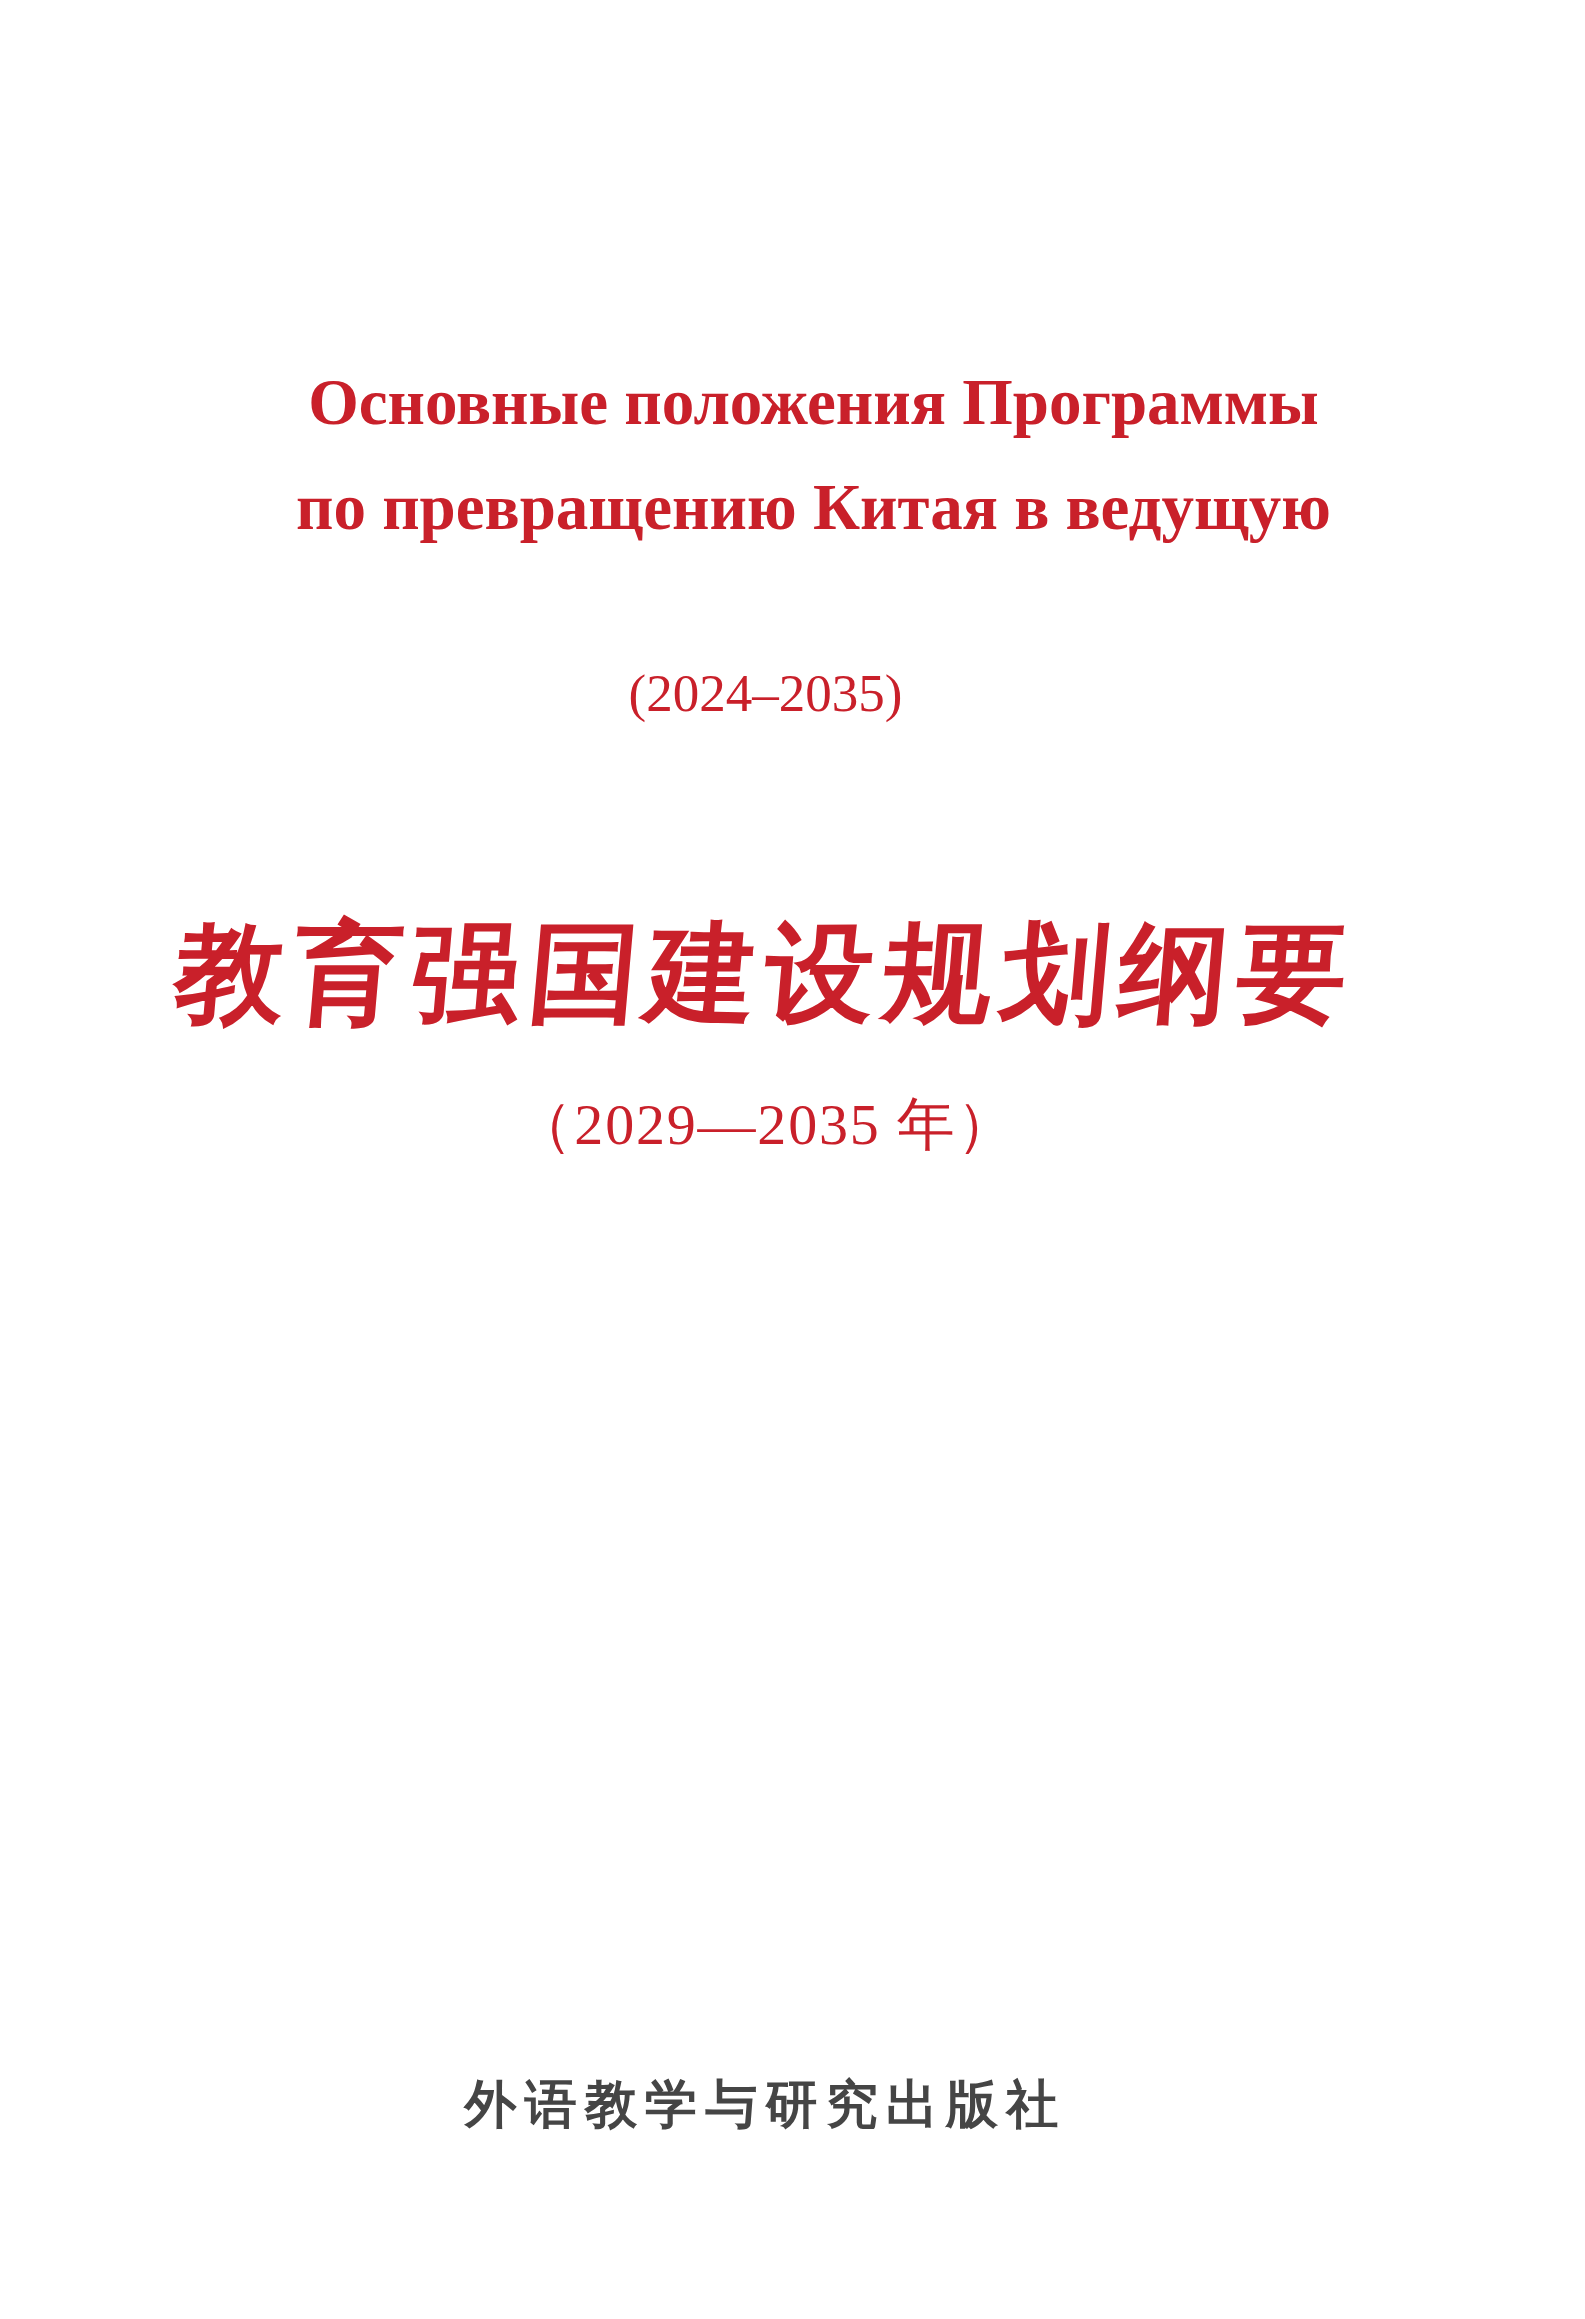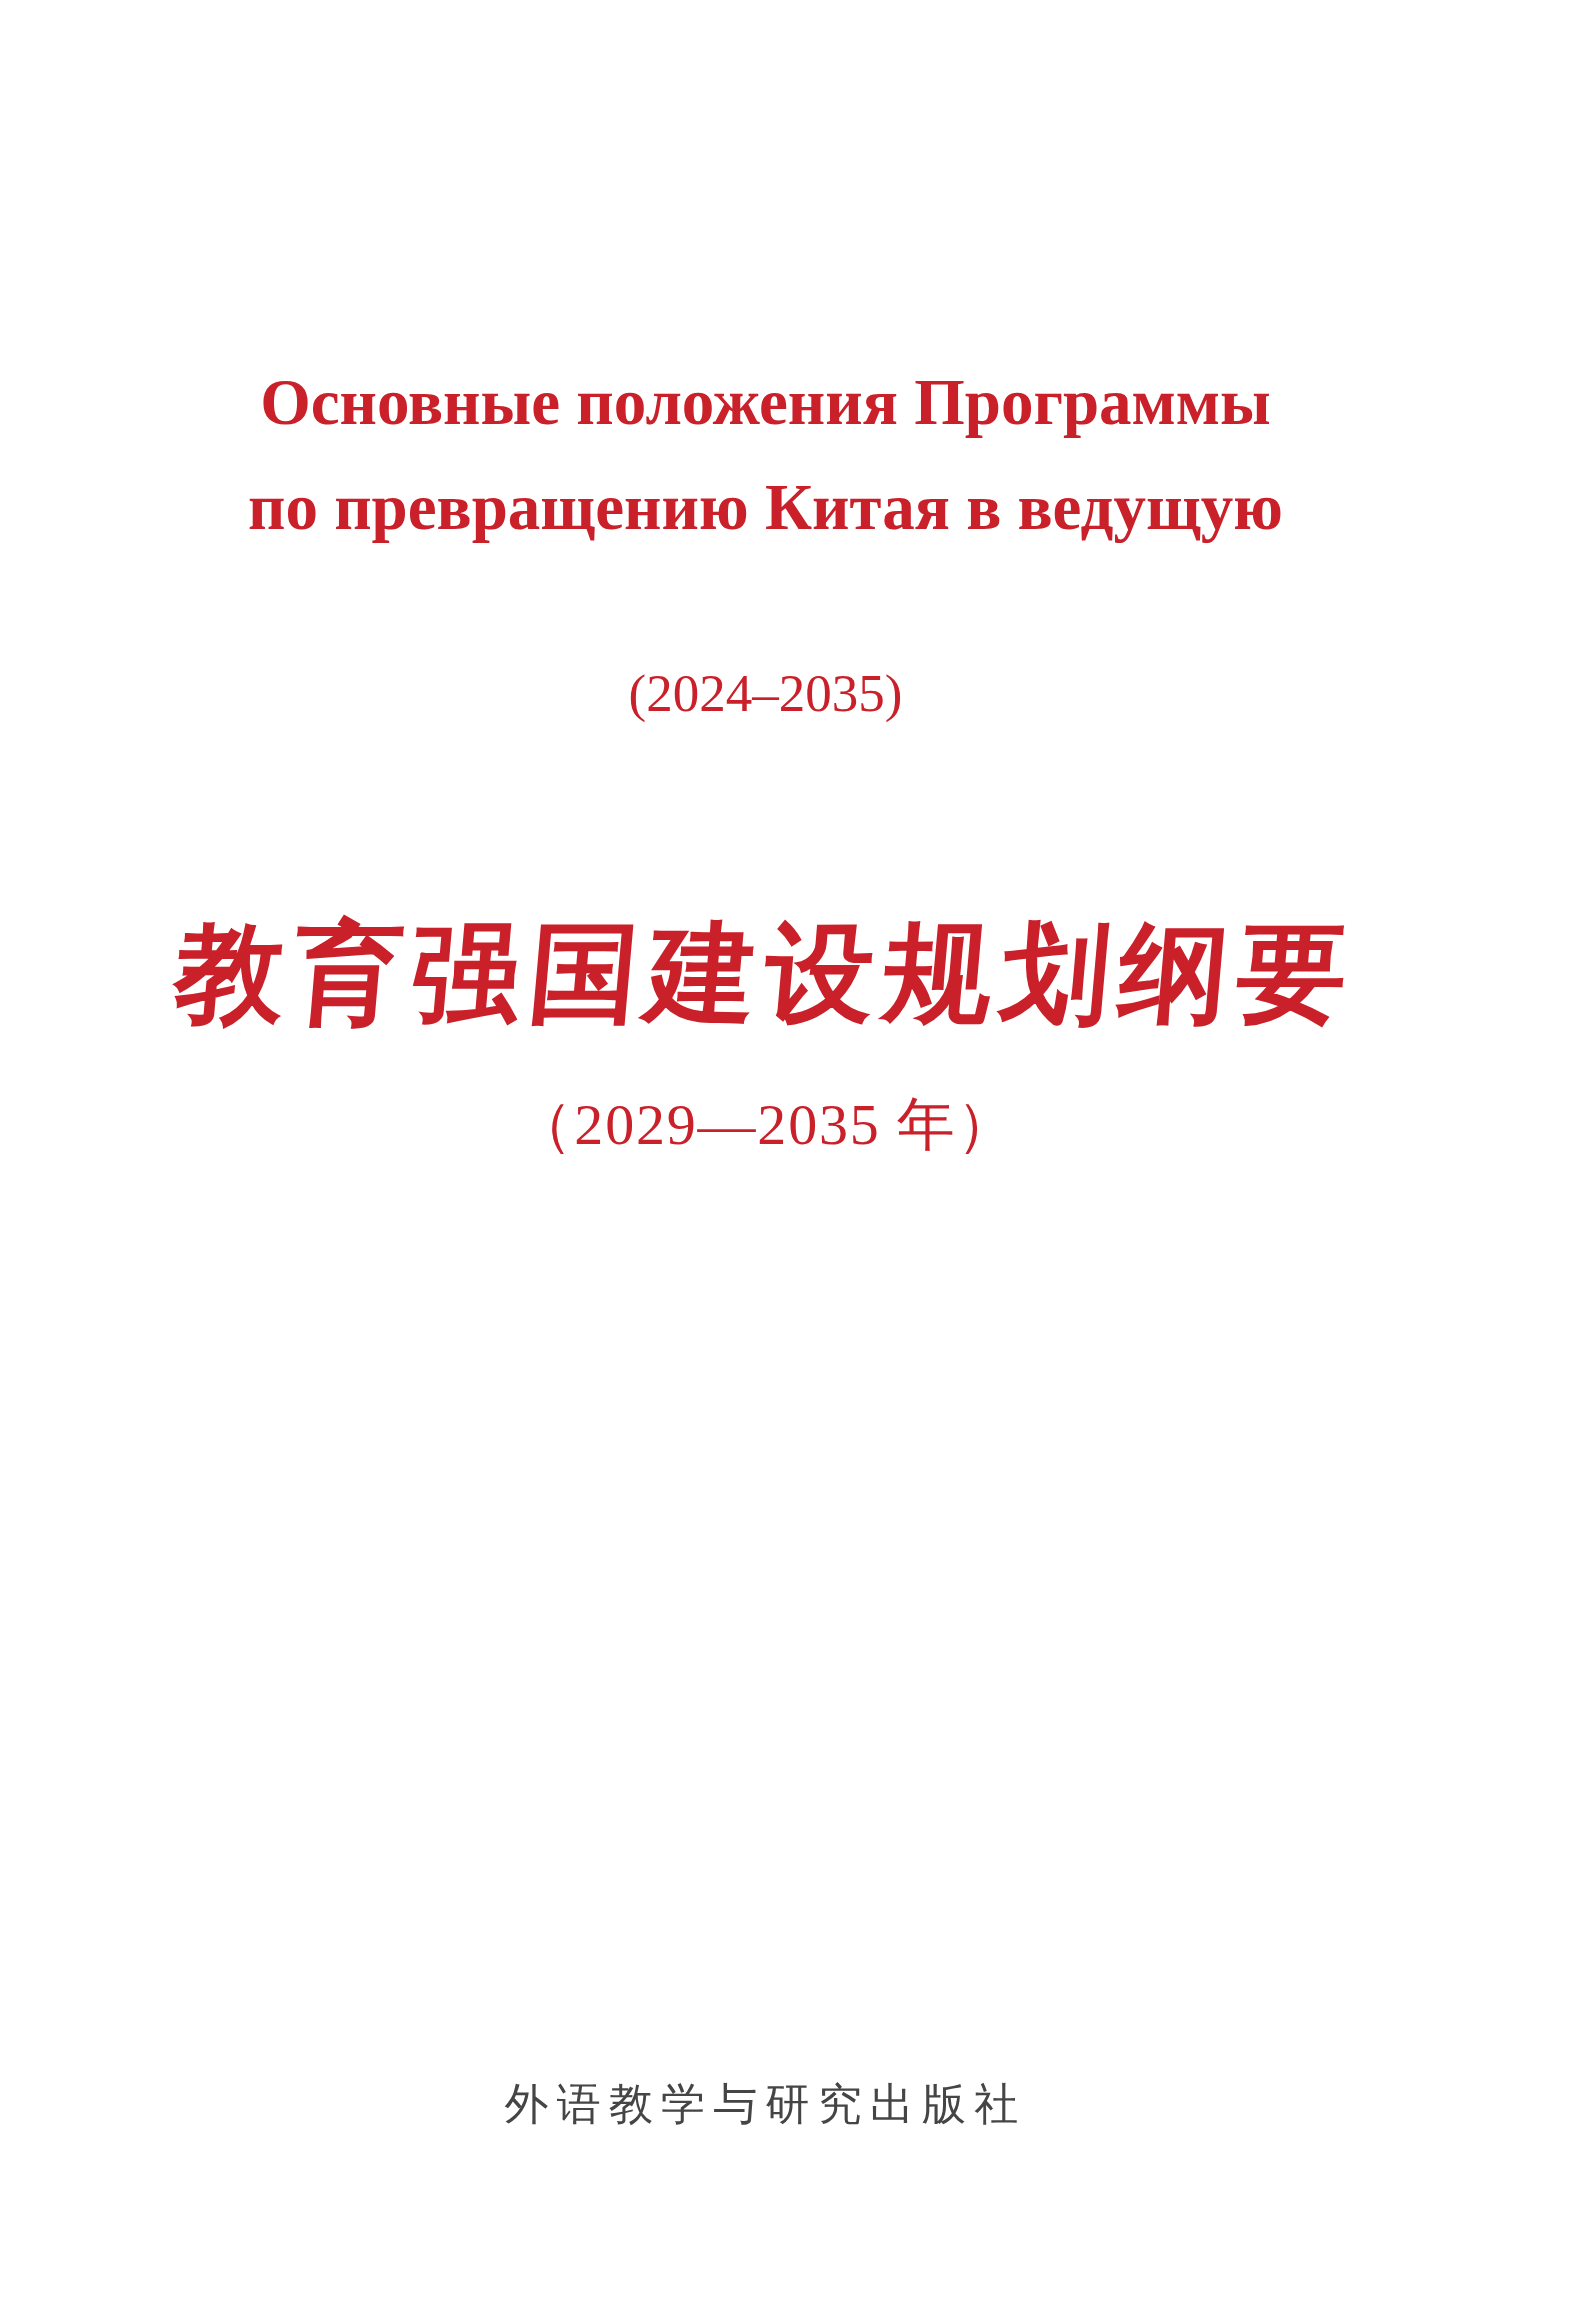--- a/index.html
+++ b/index.html
@@ -23,20 +23,21 @@
     text-align: center;
     color: #c9202a;
   }
   .ru-title {
     top: 350px;
     font-weight: bold;
     font-size: 65px;
     line-height: 105px;
     letter-spacing: 0px;
     white-space: nowrap;
+    padding-left: 48px;
   }
   .ru-years {
     top: 657px;
     font-weight: normal;
     font-size: 53px;
     line-height: 73px;
     white-space: nowrap;
   }
   .cn-title {
     top: 909px;
@@ -52,22 +53,22 @@
     font-weight: normal;
     font-size: 58px;
     line-height: 82px;
     letter-spacing: 1.8px;
     white-space: nowrap;
   }
   .publisher {
     top: 2075px;
     color: #454545;
     font-family: "Liberation Sans", "DejaVu Sans", sans-serif;
-    font-weight: 400;
-    font-size: 44px;
+    font-weight: 700;
+    font-size: 52px;
     line-height: 58px;
     letter-spacing: 8.2px;
     white-space: nowrap;
   }
 </style>
 </head>
 <body>
 
 <div class="cover">
 

